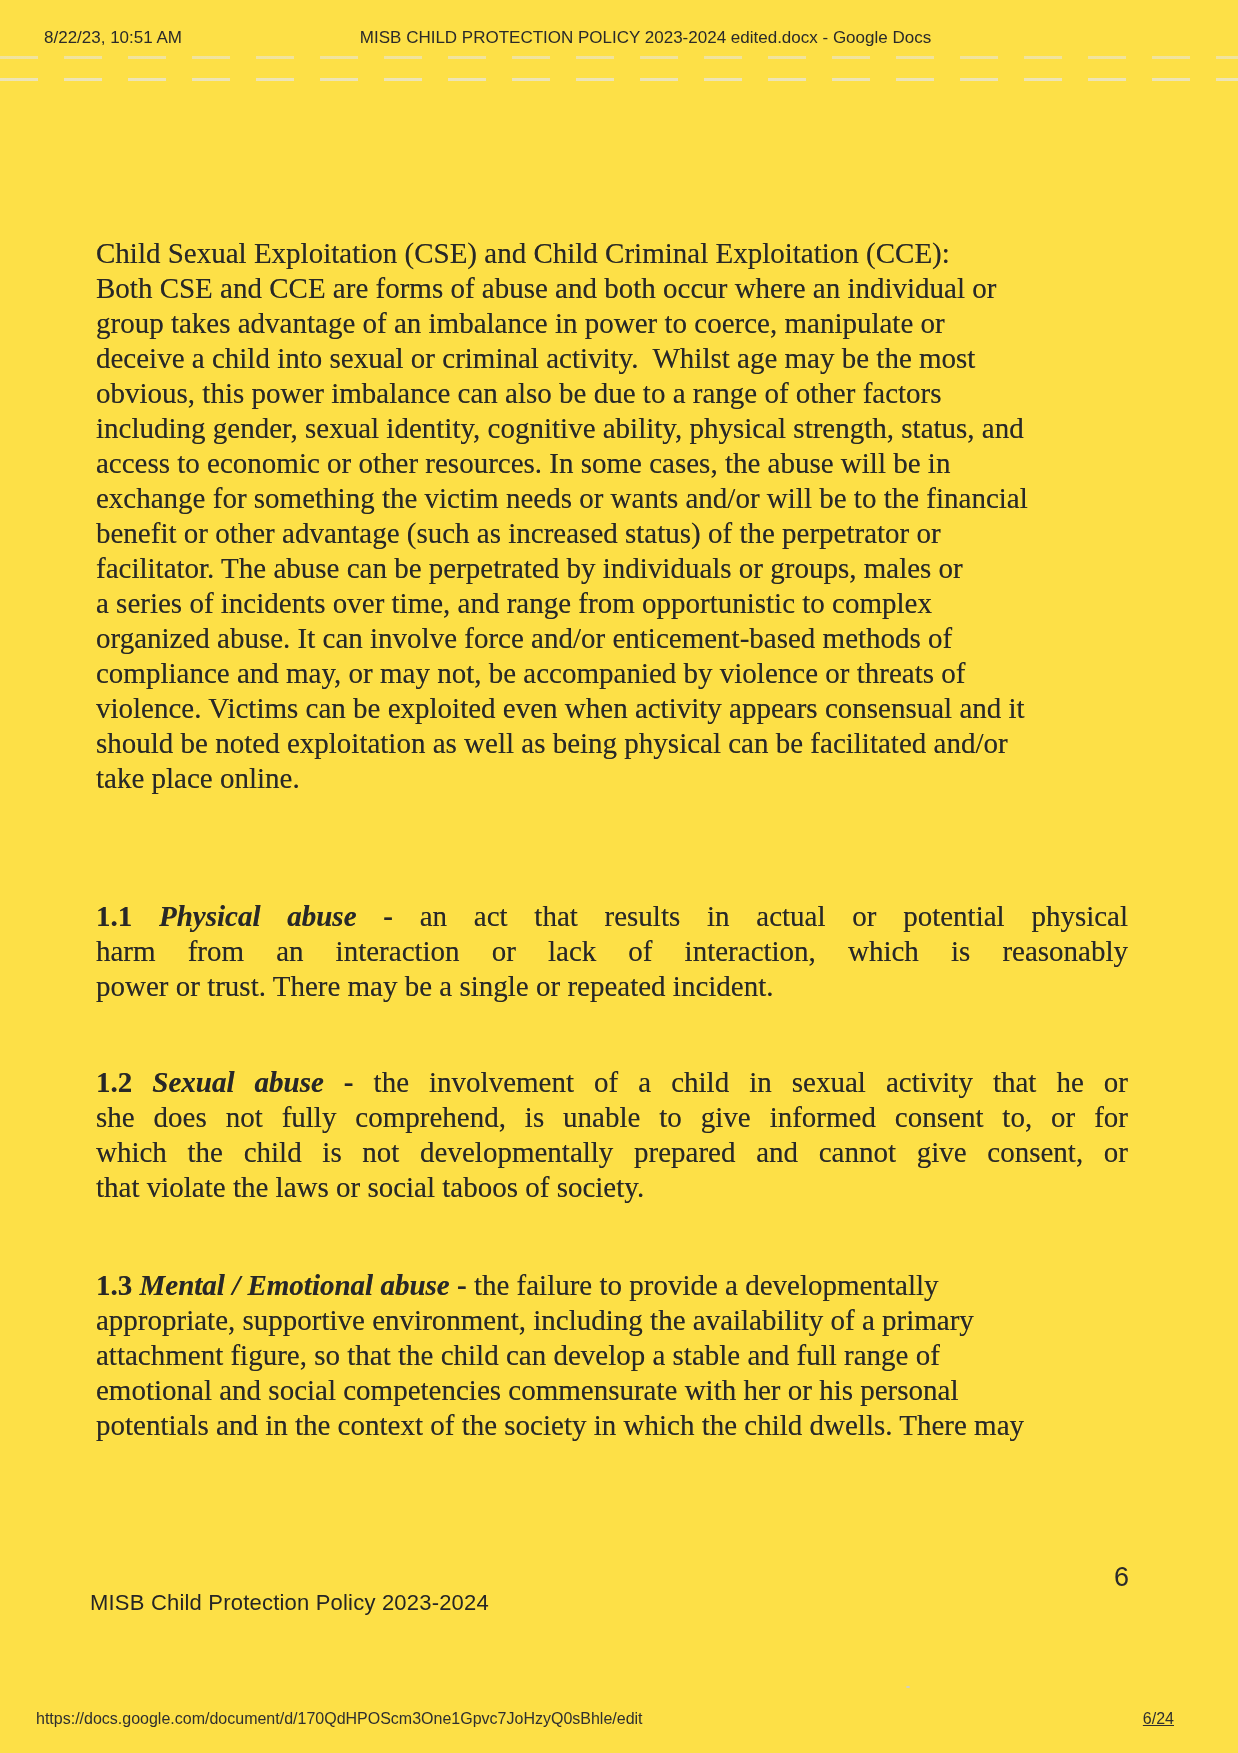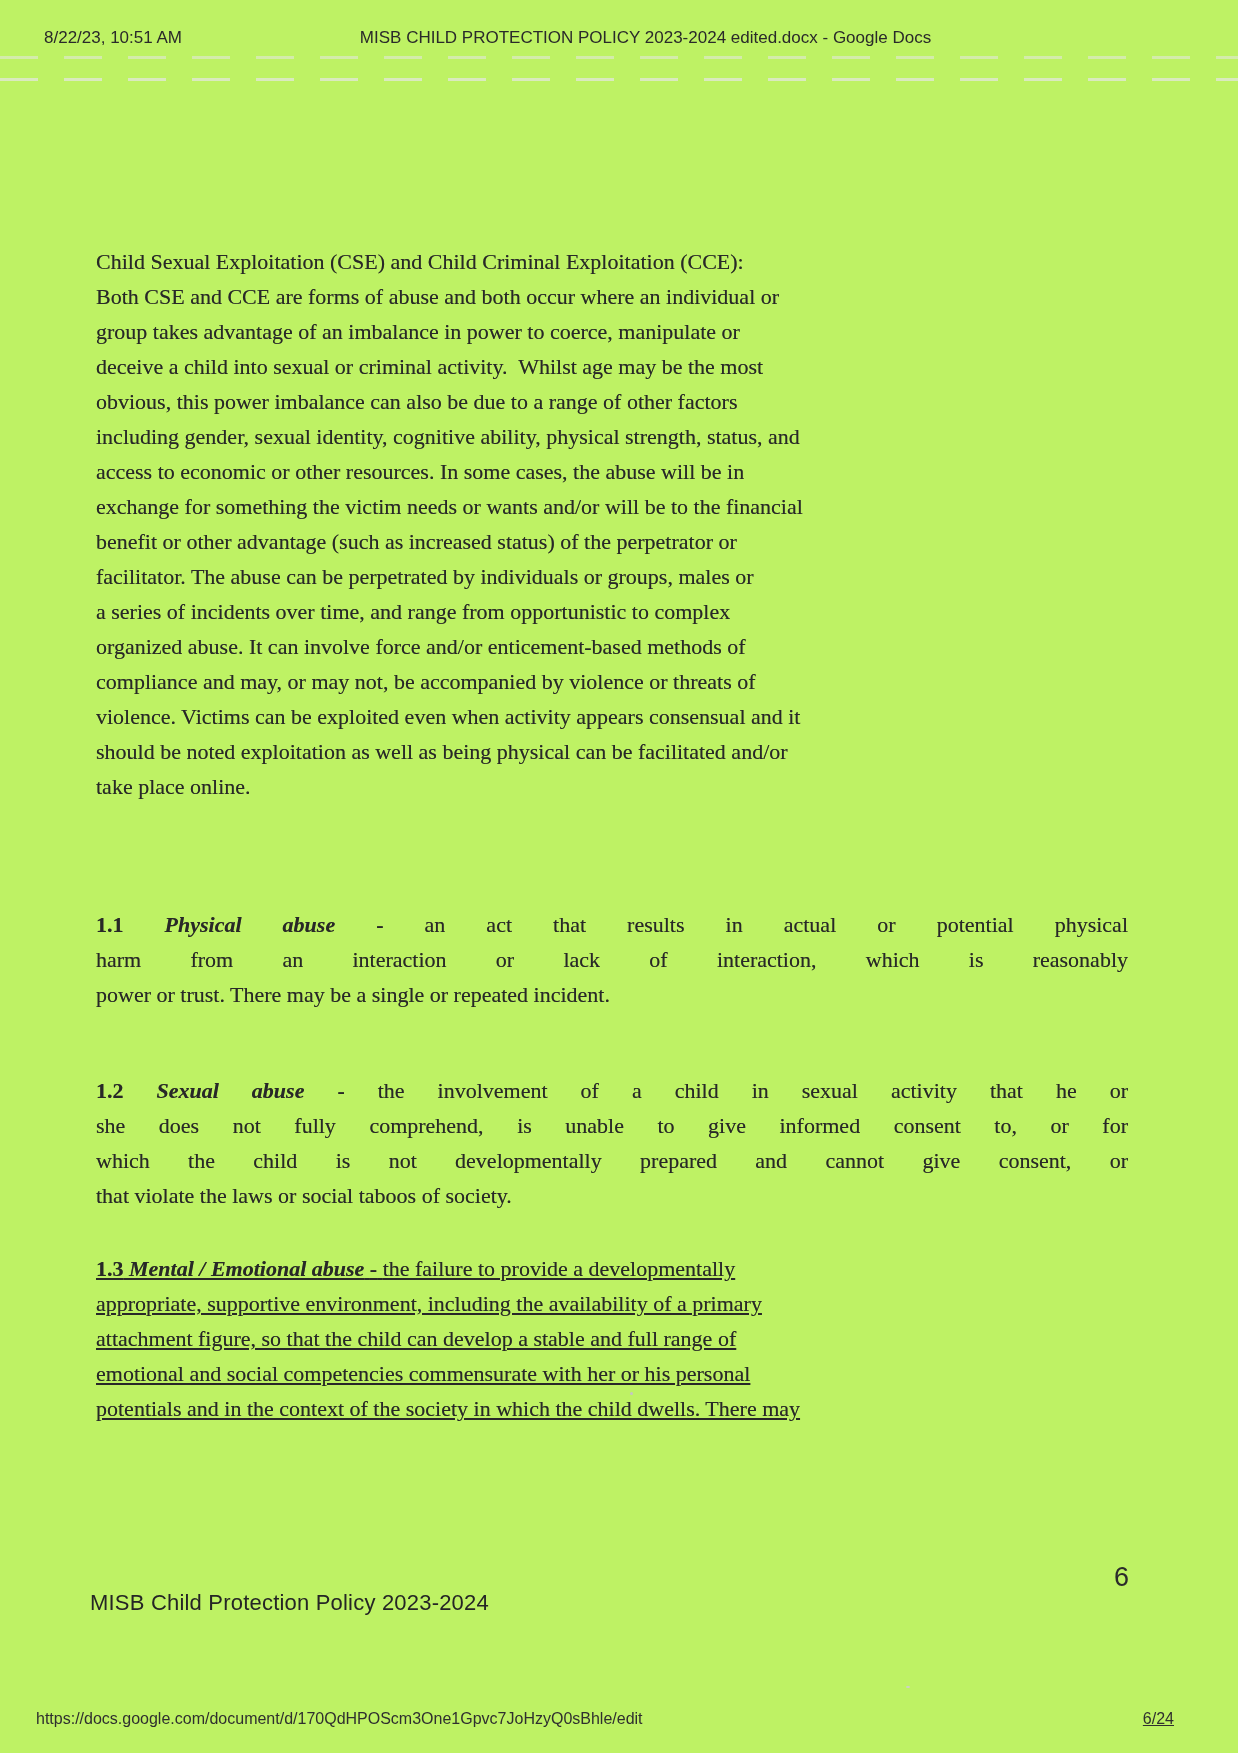--- a/index.html
+++ b/index.html
@@ -4,21 +4,21 @@
 <style>
   html,body{margin:0;padding:0;}
   body{
     width:1238px;height:1753px;
     background:#ffffff;
     font-family:"Liberation Sans",sans-serif;
     overflow:hidden;
   }
   .page{
     position:relative;width:1238px;height:1753px;
-    background:#bef264;color:#222;
+    background:#fde047;color:#222;
   }
 
   
   .print-header{position:absolute;top:28px;left:0;width:100%;height:22px;
     font-size:17px;color:#2a2a2a;}
   .ph-title{display:block;text-align:center;padding-left:53px;}
   .ph-time{position:absolute;left:44px;top:0;}
   .print-footer{position:absolute;top:1710px;left:0;width:100%;height:22px;
     font-size:16px;color:#2f2f2f;}
   .pf-url{position:absolute;left:36px;top:0;}
@@ -29,31 +29,31 @@
     background:repeating-linear-gradient(90deg,#e6e6e6 0 38px,transparent 38px 64px);
     opacity:.55;}
   .band-1{top:56px;}
   .band-2{top:78px;opacity:.7;}
   .speck{position:absolute;background:#c4c4c4;border-radius:50%;}
   .speck-1{left:630px;top:1392px;width:3px;height:3px;}
   .speck-2{left:906px;top:1686px;width:4px;height:2px;background:#cfcfcf;}
 
   
   .doc-body{
-    position:absolute;left:96px;top:244px;width:1032px;
+    position:absolute;left:96px;top:236px;width:1032px;
     font-family:"Liberation Serif","DejaVu Serif",serif;
-    font-size:22px;line-height:35px;color:#282828;
+    font-size:29px;line-height:35px;color:#282828;
     text-shadow:0 0 .5px rgba(20,20,20,.45);
   }
   .para{margin:0;}
   .line{white-space:nowrap;}
   .sec{margin:0;}
   .sec-1{margin-top:103px;}
   .sec-2{margin-top:61px;}
-  .sec-3{margin-top:38px;text-decoration:underline;}
+  .sec-3{margin-top:63px;}
   .b{font-weight:bold;}
   .bi{font-weight:bold;font-style:italic;}
   
   .justified .fline{text-align:justify;text-align-last:justify;white-space:normal;}
   .justified .rest .line{text-align:justify;text-align-last:justify;white-space:normal;}
   .justified .rest .line:last-child{text-align-last:left;}
 
   
   .doc-page-number{position:absolute;left:1114px;top:1562px;
     font-size:27px;color:#2b2b2b;}

